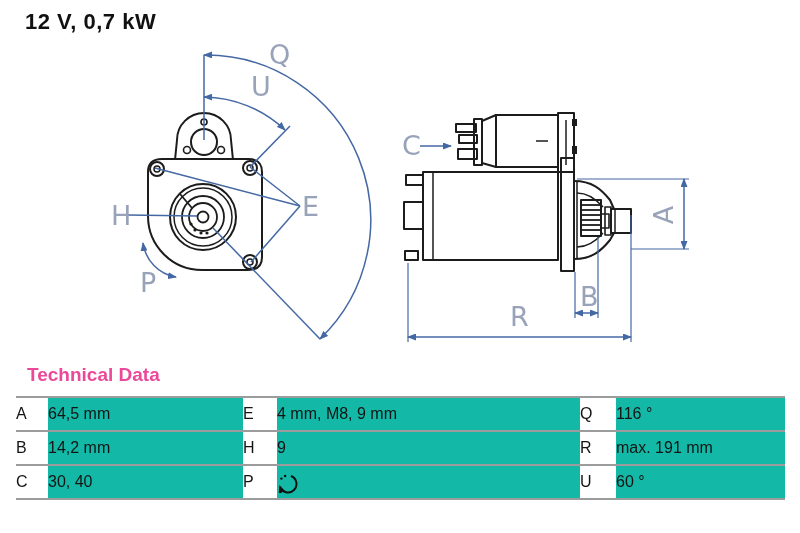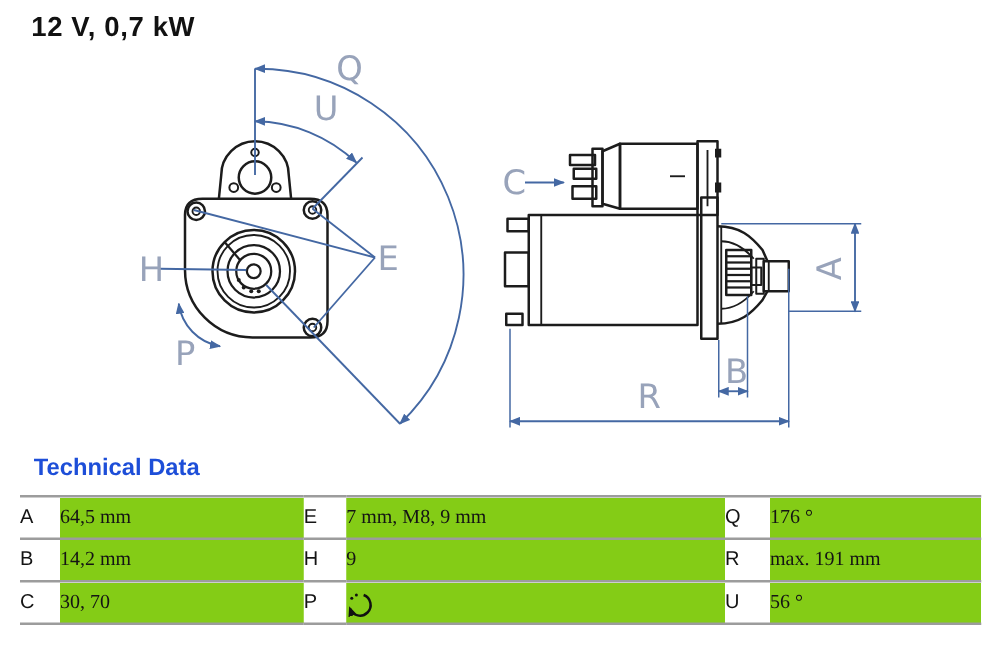--- a/index.html
+++ b/index.html
@@ -1,28 +1,28 @@
 <!DOCTYPE html>
 <html><head>
 <meta charset="utf-8">
 <style>
   html,body{margin:0;padding:0;background:#ffffff;}
   #page{position:relative;width:800px;height:533px;background:#fff;overflow:hidden;
         font-family:"Liberation Sans",sans-serif;color:#141414;}
   .page-title{position:absolute;left:25px;top:9px;font-size:22px;font-weight:bold;
               letter-spacing:.5px;color:#111;}
   .drawing-wrap{position:absolute;left:0;top:0;width:800px;height:360px;}
-  .tech-heading{position:absolute;left:27px;top:364px;font-size:19px;font-weight:bold;color:#1d4ed8;}
+  .tech-heading{position:absolute;left:27px;top:364px;font-size:19px;font-weight:bold;color:#ec4899;}
   table.tech{position:absolute;left:16px;top:396px;width:769px;border-collapse:collapse;
              table-layout:fixed;font-size:16px;color:#141414;}
   table.tech{border-top:2px solid #9c9c9c;}
   table.tech tr{border-bottom:2px solid #9c9c9c;height:34px;}
   table.tech td{padding:0;vertical-align:middle;white-space:nowrap;overflow:hidden;}
   td.key{background:#ffffff;padding-left:10px;}
-  td.val{background:#84cc16;padding-left:9px;font-family:Liberation Serif, serif;}
+  td.val{background:#14b8a6;padding-left:9px;}
   .w-k1{width:32px;} .w-v1{width:195px;} .w-k2{width:34px;} .w-v2{width:303px;}
   .w-k3{width:36px;} .w-v3{width:169px;}
   .dim-label{font-family:"DejaVu Sans",sans-serif;font-size:27px;fill:#98a3ba;}
   .rot-icon{display:inline-block;vertical-align:middle;margin-top:2px;}
 </style>
 </head>
 <body>
 
 <div id="page">
 
@@ -160,47 +160,47 @@
   </div>
 
   <div class="tech-heading">Technical Data</div>
 
   <table class="tech">
     <tbody>
       <tr>
         <td class="key w-k1">A</td>
         <td class="val w-v1">64,5 mm</td>
         <td class="key w-k2">E</td>
-        <td class="val w-v2">7 mm, M8, 9 mm</td>
+        <td class="val w-v2">4 mm, M8, 9 mm</td>
         <td class="key w-k3">Q</td>
-        <td class="val w-v3">176 °</td>
+        <td class="val w-v3">116 °</td>
       </tr>
       <tr>
         <td class="key w-k1">B</td>
         <td class="val w-v1">14,2 mm</td>
         <td class="key w-k2">H</td>
         <td class="val w-v2">9</td>
         <td class="key w-k3">R</td>
         <td class="val w-v3">max. 191 mm</td>
       </tr>
       <tr>
         <td class="key w-k1">C</td>
-        <td class="val w-v1">30, 70</td>
+        <td class="val w-v1">30, 40</td>
         <td class="key w-k2">P</td>
         <td class="val w-v2">
           <svg class="rot-icon" width="22" height="22" viewBox="0 0 22 22">
             <defs>
               <marker id="mi" markerWidth="8" markerHeight="7" refX="6" refY="3.5" orient="auto" markerUnits="userSpaceOnUse">
                 <path d="M0,0 L8,3.5 L0,7 Z" fill="#111"></path>
               </marker>
             </defs>
             <path d="M 13.9 4 A 8.5 8.5 0 1 1 3 14.9" fill="none" stroke="#111" stroke-width="2" marker-end="url(#mi)"></path>
             <circle cx="8.1" cy="4" r="1.2" fill="#111"></circle>
             <circle cx="4.4" cy="6.6" r="1.2" fill="#111"></circle>
           </svg>
         </td>
         <td class="key w-k3">U</td>
-        <td class="val w-v3">56 °</td>
+        <td class="val w-v3">60 °</td>
       </tr>
     </tbody>
   </table>
 
 </div>
 
 </body></html>

